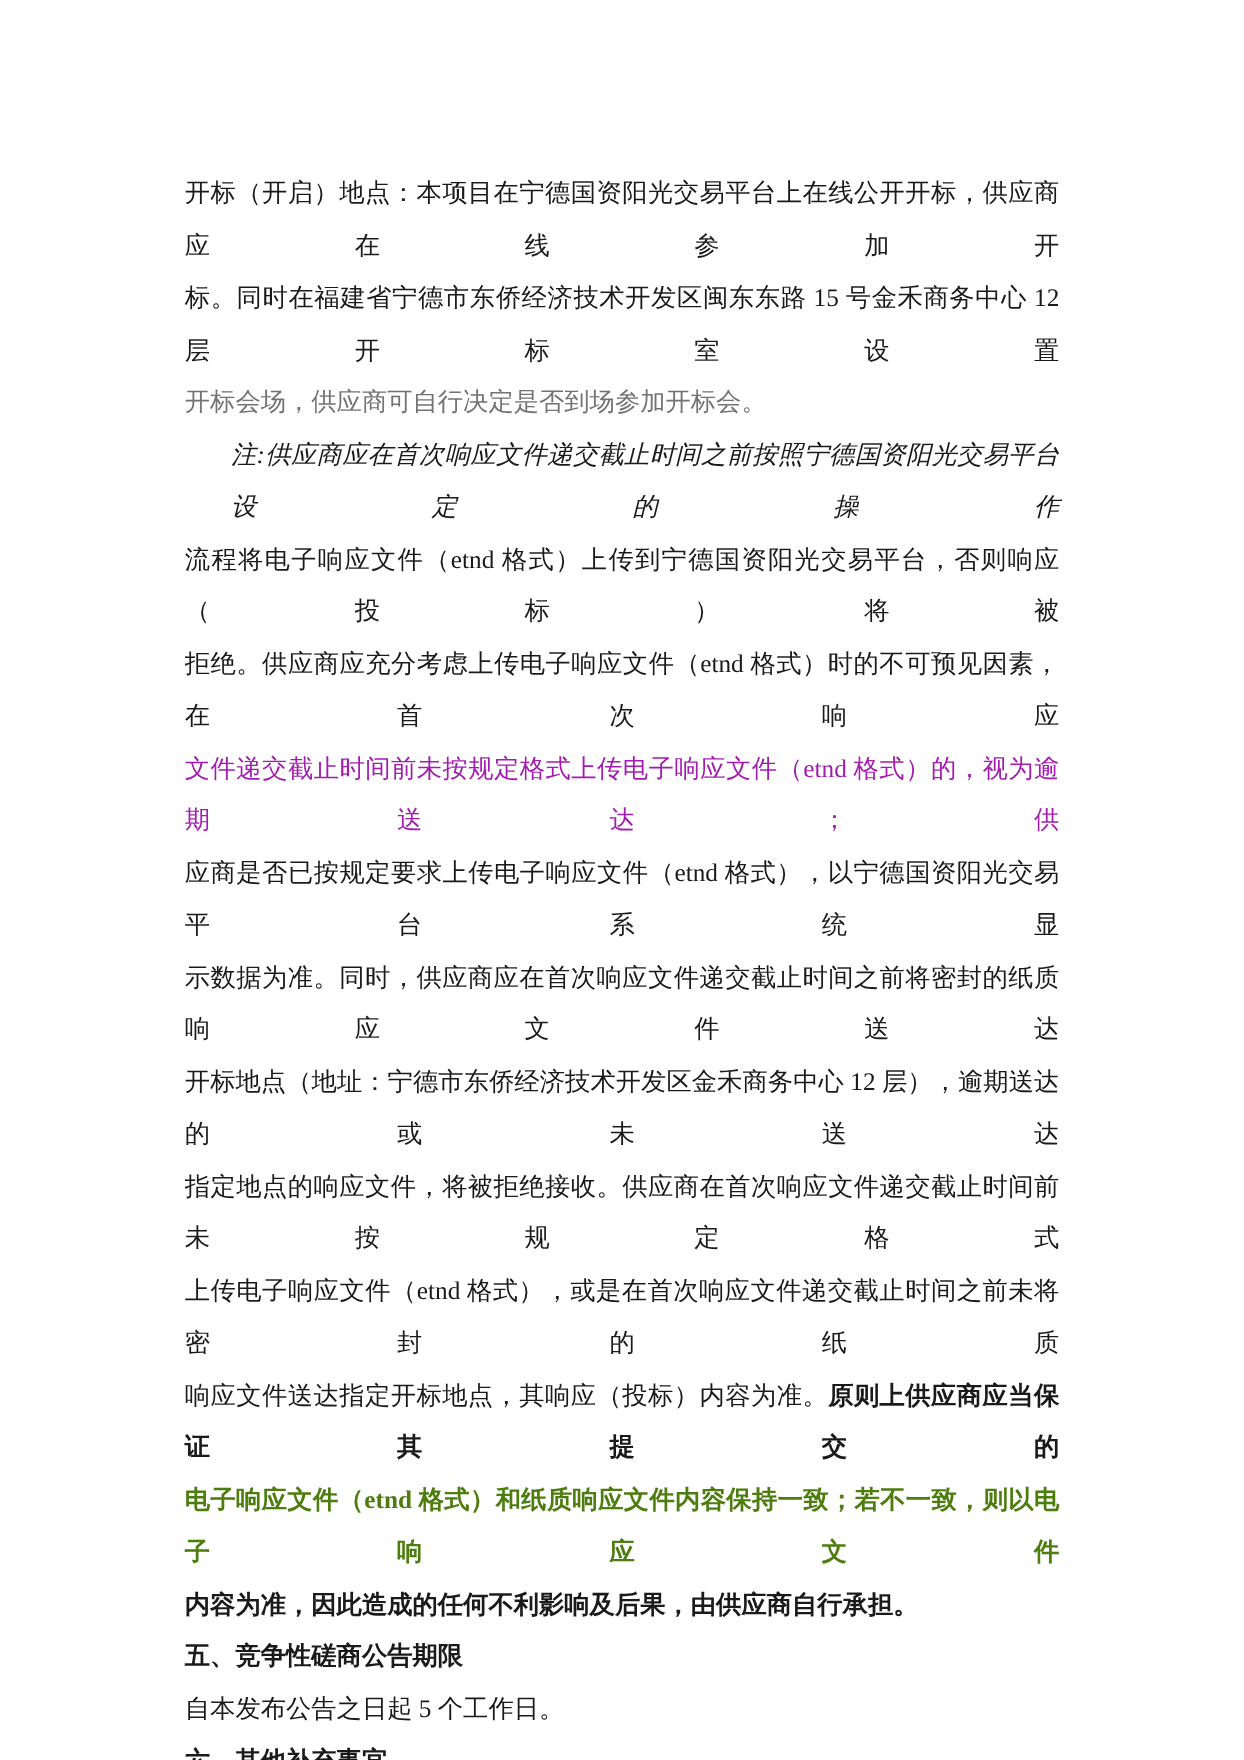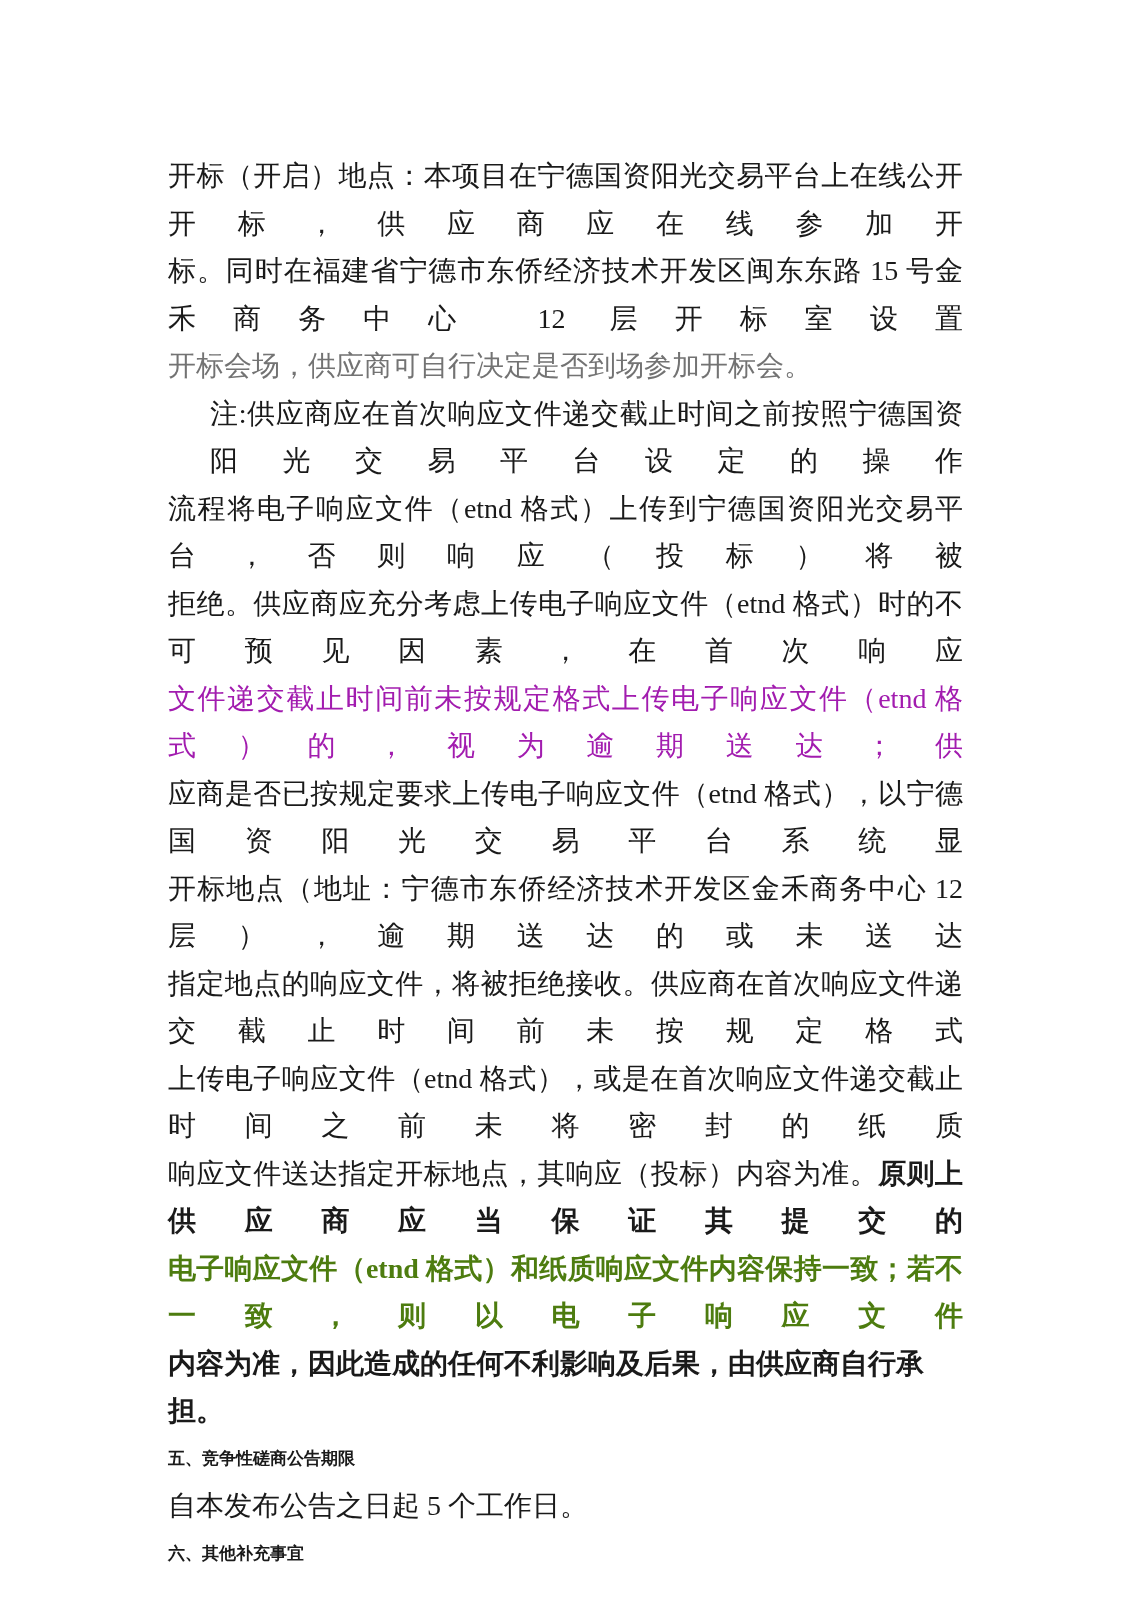--- a/index.html
+++ b/index.html
@@ -11,49 +11,50 @@
     height: 1600px;
     position: relative;
     background: #ffffff;
     font-family: "Liberation Serif", "DejaVu Serif", serif;
     overflow: hidden;
   }
   .doc-page {
     position: absolute;
   }
   .doc-line {
-    font-size: 28px;
+    font-size: 23px;
     line-height: 47.5px;
     color: #1a1a1a;
     text-align: left;
   }
   .doc-line.justify {
     text-align: justify;
     text-align-last: justify;
   }
   .doc-line.heading {
-    font-size: 17px;
+    font-size: 23px;
     font-weight: bold;
   }
   .seg.bold {
     font-weight: bold;
   }
 </style>
 </head>
 <body style="background: rgb(255, 255, 255);">
 
 <div class="doc-page" style="left: 168px; top: 152px; width: 795px;">
     <div class="doc-line body justify" style="color: rgb(26, 26, 26);"><span class="seg">开标（开启）地点：本项目在宁德国资阳光交易平台上在线公开开标，供应商应在线参加开</span></div>
     <div class="doc-line body justify" style="color: rgb(26, 26, 26);"><span class="seg">标。同时在福建省宁德市东侨经济技术开发区闽东东路 15 号金禾商务中心 12 层开标室设置</span></div>
     <div class="doc-line body" style="color: #737373;"><span class="seg">开标会场，供应商可自行决定是否到场参加开标会。</span></div>
-    <div class="doc-line body justify" style="color: rgb(26, 26, 26); padding-left: 42px;"><span class="seg">注:供应商应在首次响应文件递交截止时间之前按照宁德国资阳光交易平台设定的操作</span></div>
+    <div class="doc-line body justify" style="color: rgb(26, 26, 26); padding-left: 42px; font-style: italic;"><span class="seg">注:供应商应在首次响应文件递交截止时间之前按照宁德国资阳光交易平台设定的操作</span></div>
     <div class="doc-line body justify" style="color: rgb(26, 26, 26);"><span class="seg">流程将电子响应文件（etnd 格式）上传到宁德国资阳光交易平台，否则响应（投标）将被</span></div>
     <div class="doc-line body justify" style="color: rgb(26, 26, 26);"><span class="seg">拒绝。供应商应充分考虑上传电子响应文件（etnd 格式）时的不可预见因素，在首次响应</span></div>
     <div class="doc-line body justify" style="color: #a21caf;"><span class="seg">文件递交截止时间前未按规定格式上传电子响应文件（etnd 格式）的，视为逾期送达；供</span></div>
     <div class="doc-line body justify" style="color: rgb(26, 26, 26);"><span class="seg">应商是否已按规定要求上传电子响应文件（etnd 格式），以宁德国资阳光交易平台系统显</span></div>
+    <div class="doc-line body justify" style="color: rgb(26, 26, 26);"><span class="seg">示数据为准。同时，供应商应在首次响应文件递交截止时间之前将密封的纸质响应文件送达</span></div>
     <div class="doc-line body justify" style="color: rgb(26, 26, 26);"><span class="seg">开标地点（地址：宁德市东侨经济技术开发区金禾商务中心 12 层），逾期送达的或未送达</span></div>
     <div class="doc-line body justify" style="color: rgb(26, 26, 26);"><span class="seg">指定地点的响应文件，将被拒绝接收。供应商在首次响应文件递交截止时间前未按规定格式</span></div>
     <div class="doc-line body justify" style="color: rgb(26, 26, 26);"><span class="seg">上传电子响应文件（etnd 格式），或是在首次响应文件递交截止时间之前未将密封的纸质</span></div>
     <div class="doc-line body justify" style="color: rgb(26, 26, 26);"><span class="seg">响应文件送达指定开标地点，其响应（投标）内容为准。</span><span class="seg bold">原则上供应商应当保证其提交的</span></div>
     <div class="doc-line body justify" style="color: #4d7c0f;"><span class="seg bold">电子响应文件（etnd 格式）和纸质响应文件内容保持一致；若不一致，则以电子响应文件</span></div>
     <div class="doc-line body" style="color: rgb(26, 26, 26);"><span class="seg bold">内容为准，因此造成的任何不利影响及后果，由供应商自行承担。</span></div>
     <div class="doc-line heading" style="color: rgb(26, 26, 26);"><span class="seg bold">五、竞争性磋商公告期限</span></div>
     <div class="doc-line body" style="color: rgb(26, 26, 26);"><span class="seg">自本发布公告之日起 5 个工作日。</span></div>
     <div class="doc-line heading" style="color: rgb(26, 26, 26);"><span class="seg bold">六、其他补充事宜</span></div>
   </div>

